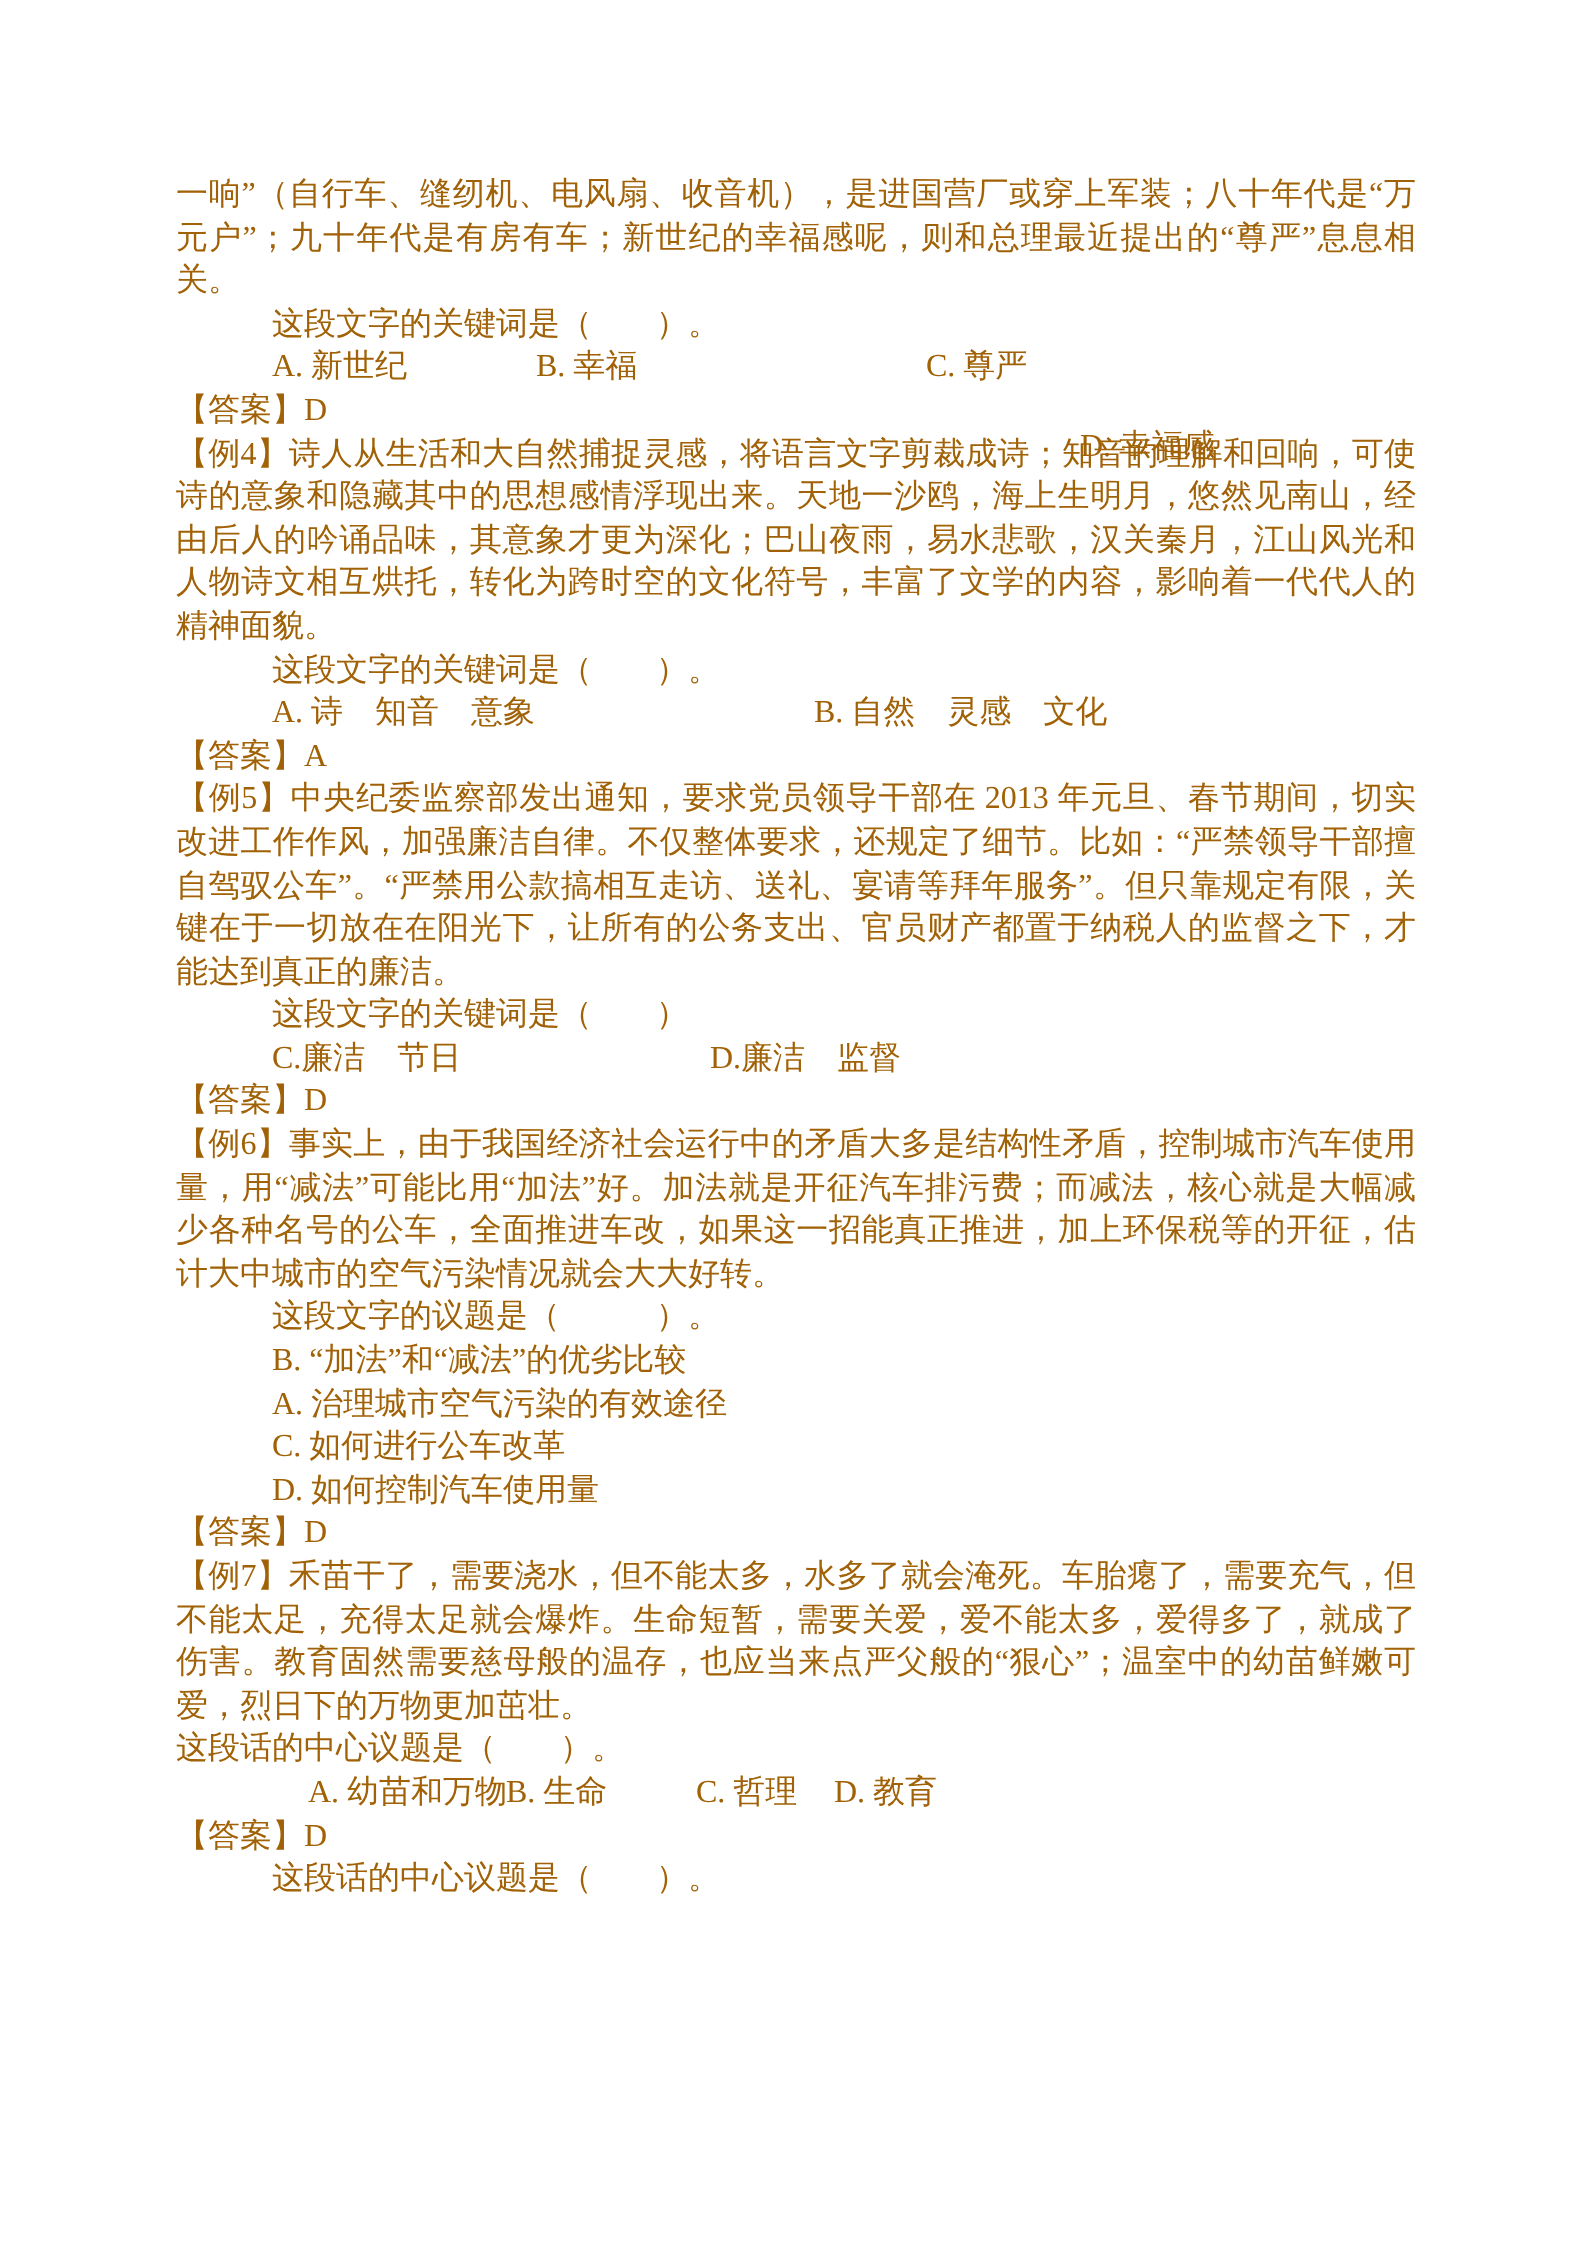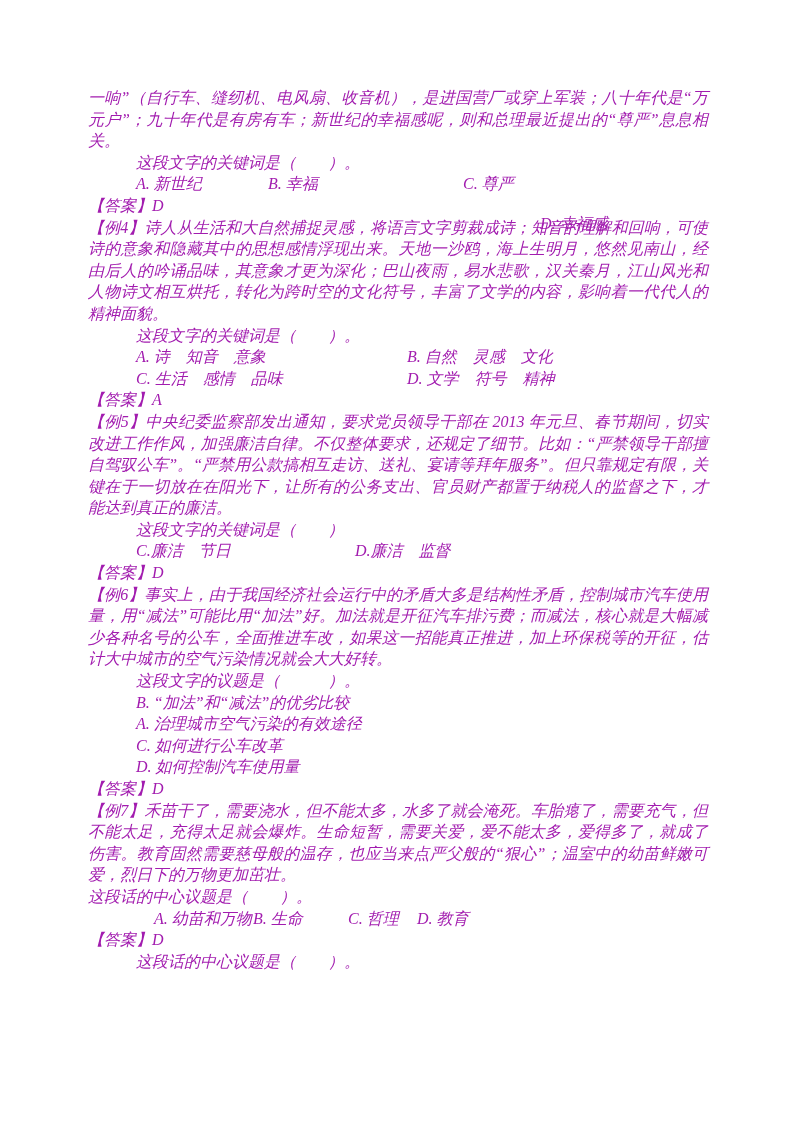--- a/index.html
+++ b/index.html
@@ -33,44 +33,40 @@
   .row4t .o3 { left: 260px; } .row4t .o4 { left: 329px; }
   
   .grid2a .c1 { left: 48px; } .grid2a .c2 { left: 280px; margin-left: 39px; }
   .grid2b .c1 { left: 48px; } .grid2b .c2 { left: 267px; }
   
   .optline { padding-left: 48px; text-align: left; }
 </style>
 </head>
 <body style="background: rgb(255, 255, 255);">
 
-<div class="doc" style="color: #a21caf; font-style: italic;">
+<div class="doc" style="color: #a16207;">
 
   <section>
     <p class="para">一响”（自行车、缝纫机、电风扇、收音机），是进国营厂或穿上军装；八十年代是“万元户”；九十年代是有房有车；新世纪的幸福感呢，则和总理最近提出的“尊严”息息相关。</p>
     <p class="para qline">这段文字的关键词是（　　）。</p>
     <div class="row row4">
       <span class="o1">A. 新世纪</span>
       <span class="o2">B. 幸福</span>
       <span class="o3">C. 尊严</span>
       <span class="o4">D. 幸福感</span>
     </div>
     <p class="para ans">【答案】D</p>
   </section>
 
   <section>
     <p class="para">【例4】诗人从生活和大自然捕捉灵感，将语言文字剪裁成诗；知音的理解和回响，可使诗的意象和隐藏其中的思想感情浮现出来。天地一沙鸥，海上生明月，悠然见南山，经由后人的吟诵品味，其意象才更为深化；巴山夜雨，易水悲歌，汉关秦月，江山风光和人物诗文相互烘托，转化为跨时空的文化符号，丰富了文学的内容，影响着一代代人的精神面貌。</p>
     <p class="para qline">这段文字的关键词是（　　）。</p>
     <div class="row grid2a">
       <span class="c1">A. 诗　知音　意象</span>
       <span class="c2">B. 自然　灵感　文化</span>
-    </div>
-    <div class="row grid2a">
-      <span class="c1">C. 生活　感情　品味</span>
-      <span class="c2">D. 文学　符号　精神</span>
     </div>
     <p class="para ans">【答案】A</p>
   </section>
 
   <section>
     <p class="para">【例5】中央纪委监察部发出通知，要求党员领导干部在 2013 年元旦、春节期间，切实改进工作作风，加强廉洁自律。不仅整体要求，还规定了细节。比如：“严禁领导干部擅自驾驭公车”。“严禁用公款搞相互走访、送礼、宴请等拜年服务”。但只靠规定有限，关键在于一切放在在阳光下，让所有的公务支出、官员财产都置于纳税人的监督之下，才能达到真正的廉洁。</p>
     <p class="para qline">这段文字的关键词是（　　）</p>
     <div class="row grid2b">
       <span class="c1">C.廉洁　节日</span>
       <span class="c2">D.廉洁　监督</span>

